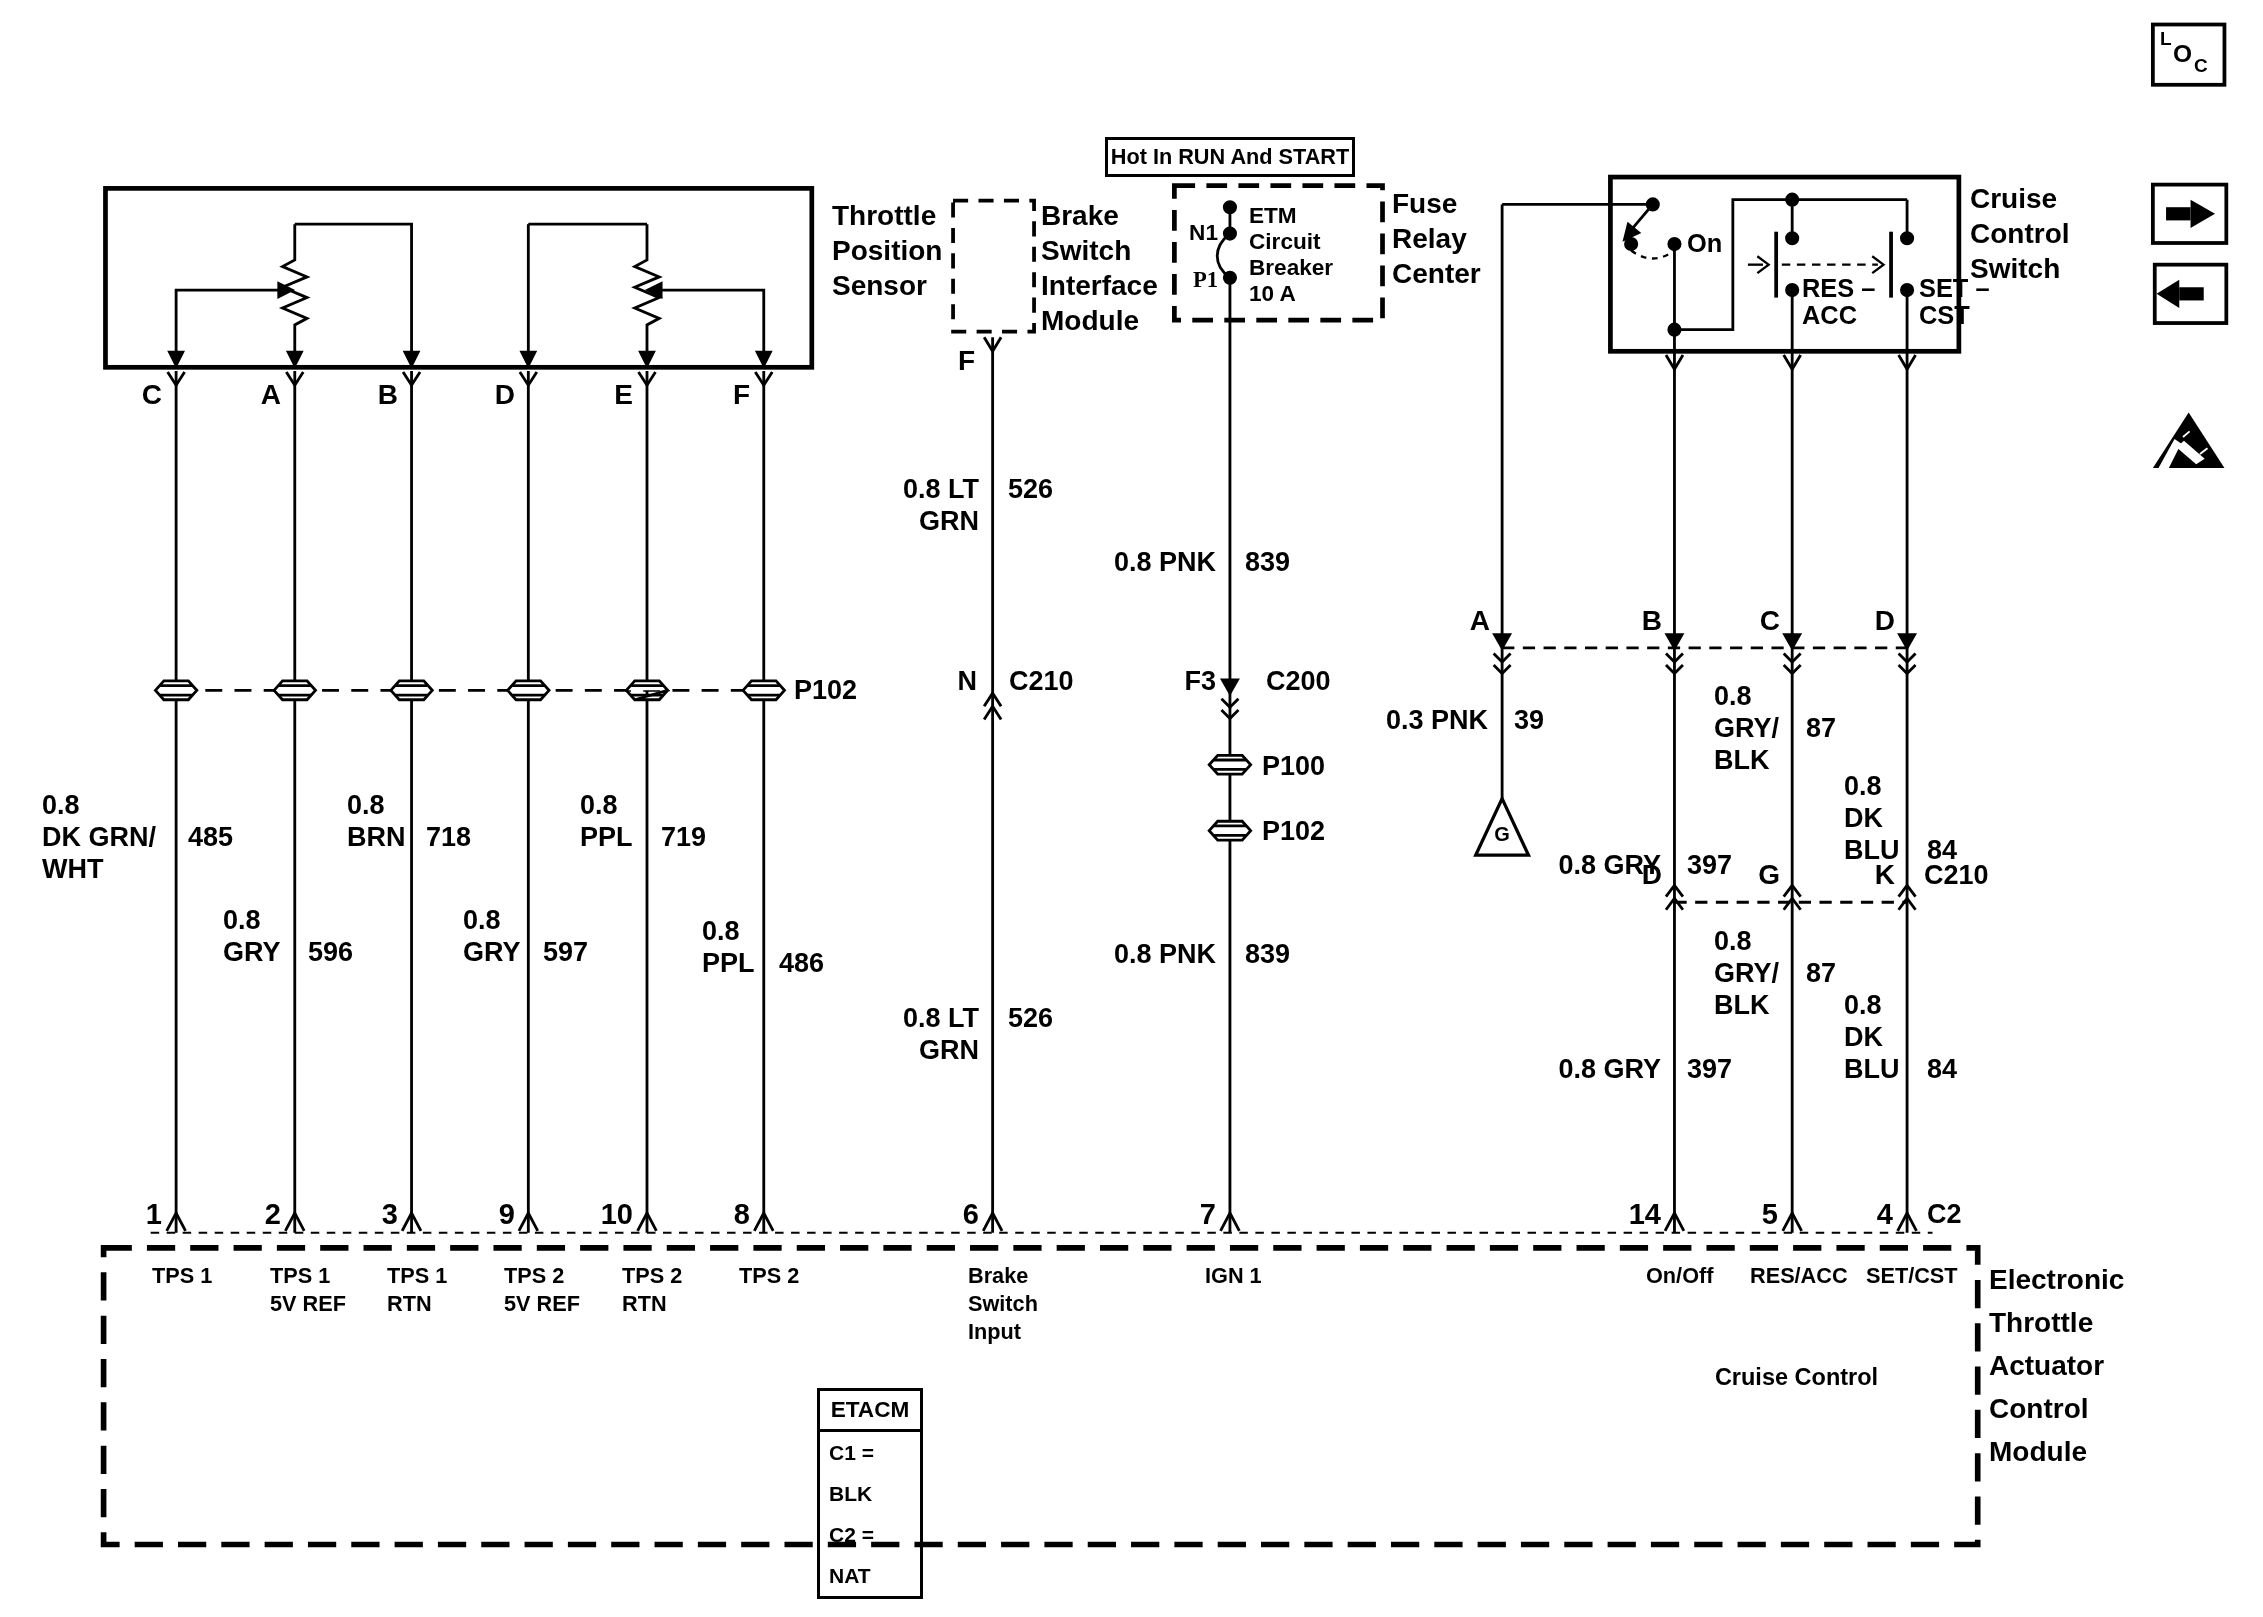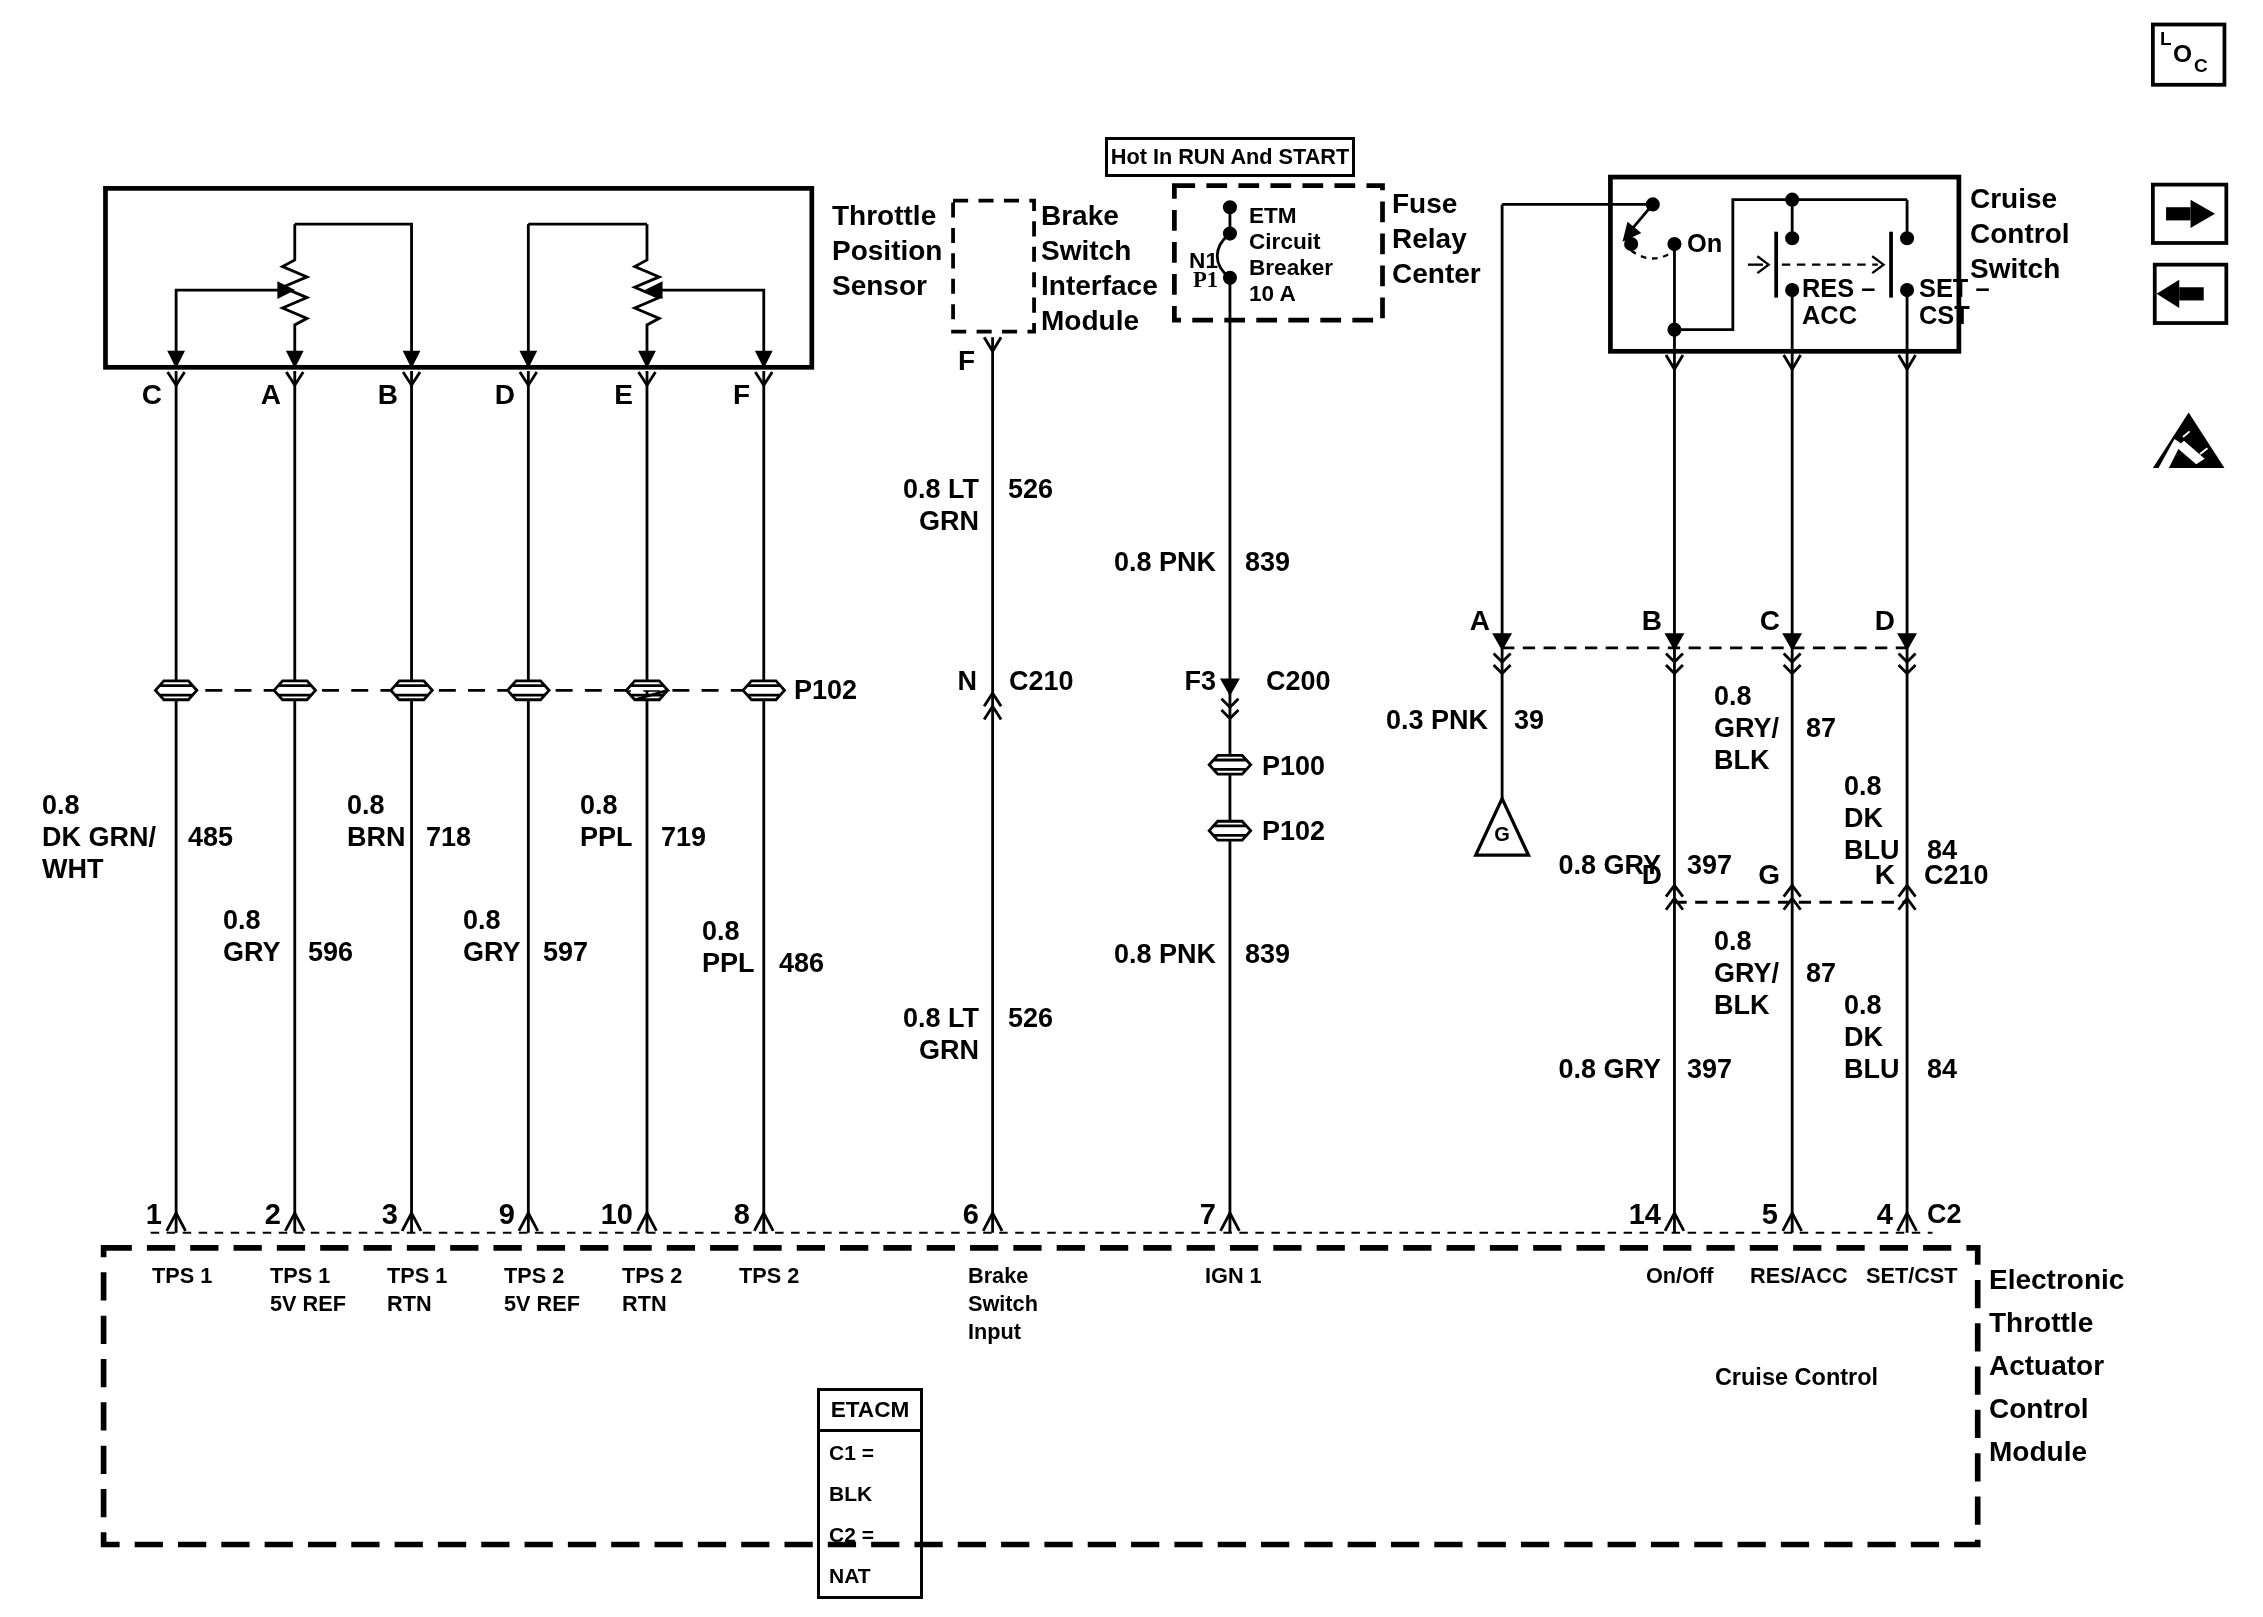--- a/index.html
+++ b/index.html
@@ -265,21 +265,21 @@
 
   <div class="lbl term" style="left:106px;top:379px;">C</div>
   <div class="lbl term" style="left:225px;top:379px;">A</div>
   <div class="lbl term" style="left:342px;top:379px;">B</div>
   <div class="lbl term" style="left:459px;top:379px;">D</div>
   <div class="lbl term" style="left:577px;top:379px;">E</div>
   <div class="lbl term" style="left:694px;top:379px;">F</div>
 
   <div class="lbl term" style="left:919px;top:345px;">F</div>
 
-  <div class="lbl f24 ra" style="left:1145px;top:220px;width:73px;margin-top:28px;">N1</div>
+  <div class="lbl f24 ra" style="left:1145px;top:220px;width:73px;">N1</div>
   <div class="lbl f24 ra" style="left:1145px;top:267px;width:73px;font-family:Liberation Serif, serif;">P1</div>
   <div class="lbl f24" style="left:1249px;top:203px;">ETM
 Circuit
 Breaker
 10 A</div>
 
   <div class="lbl f27" style="left:1687px;top:230px;">On</div>
   <div class="lbl f27" style="left:1802px;top:275px;">RES –
 ACC</div>
   <div class="lbl f27" style="left:1919px;top:275px;">SET –

